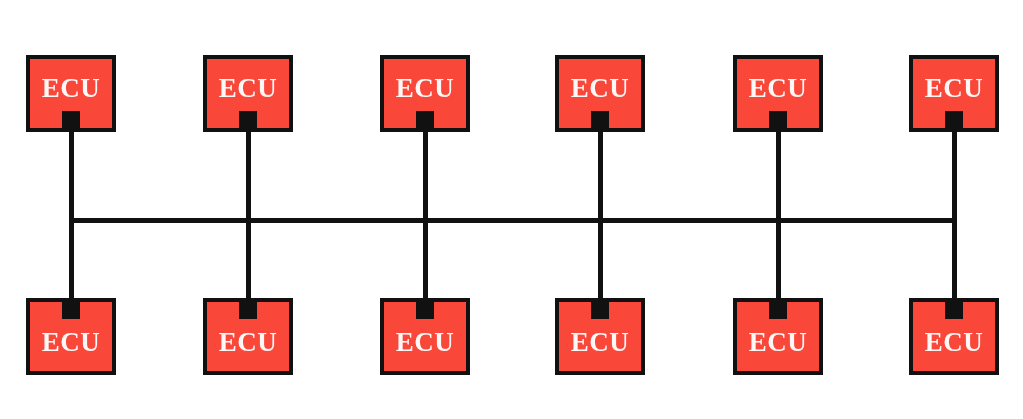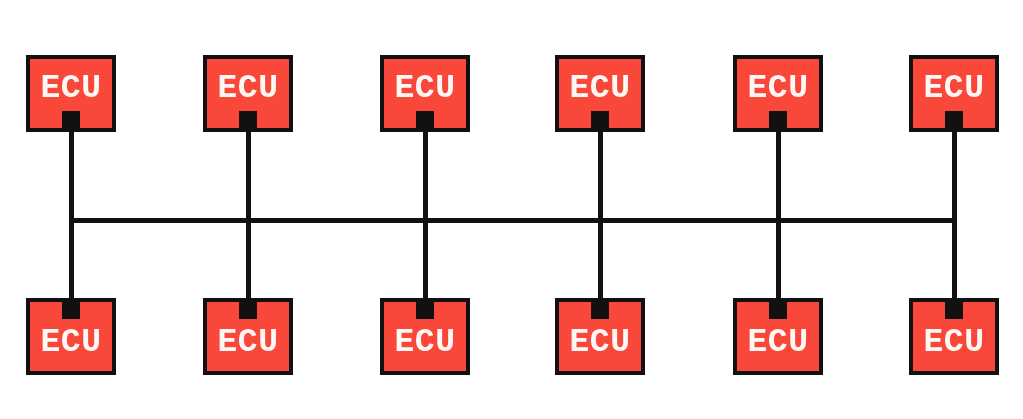--- a/index.html
+++ b/index.html
@@ -29,23 +29,23 @@
     position: absolute;
     box-sizing: border-box;
     background: #F9473A;
     border: 4px solid #111111;
     display: flex;
     align-items: center;
     justify-content: center;
   }
   .ecu-label {
     color: #FDF7F5;
-    font-family: Liberation Mono, monospace;
+    font-family: Liberation Serif, serif;
     font-weight: bold;
-    font-size: 33px;
+    font-size: 27px;
     letter-spacing: 0.5px;
     line-height: 1;
     user-select: none;
   }
   .connector-tab {
     position: absolute;
     background: #111111;
   }
   .ecu-node.row-top .ecu-label { transform: translateY(-5px); }
   .ecu-node.row-bottom .ecu-label { transform: translateY(6px); }

